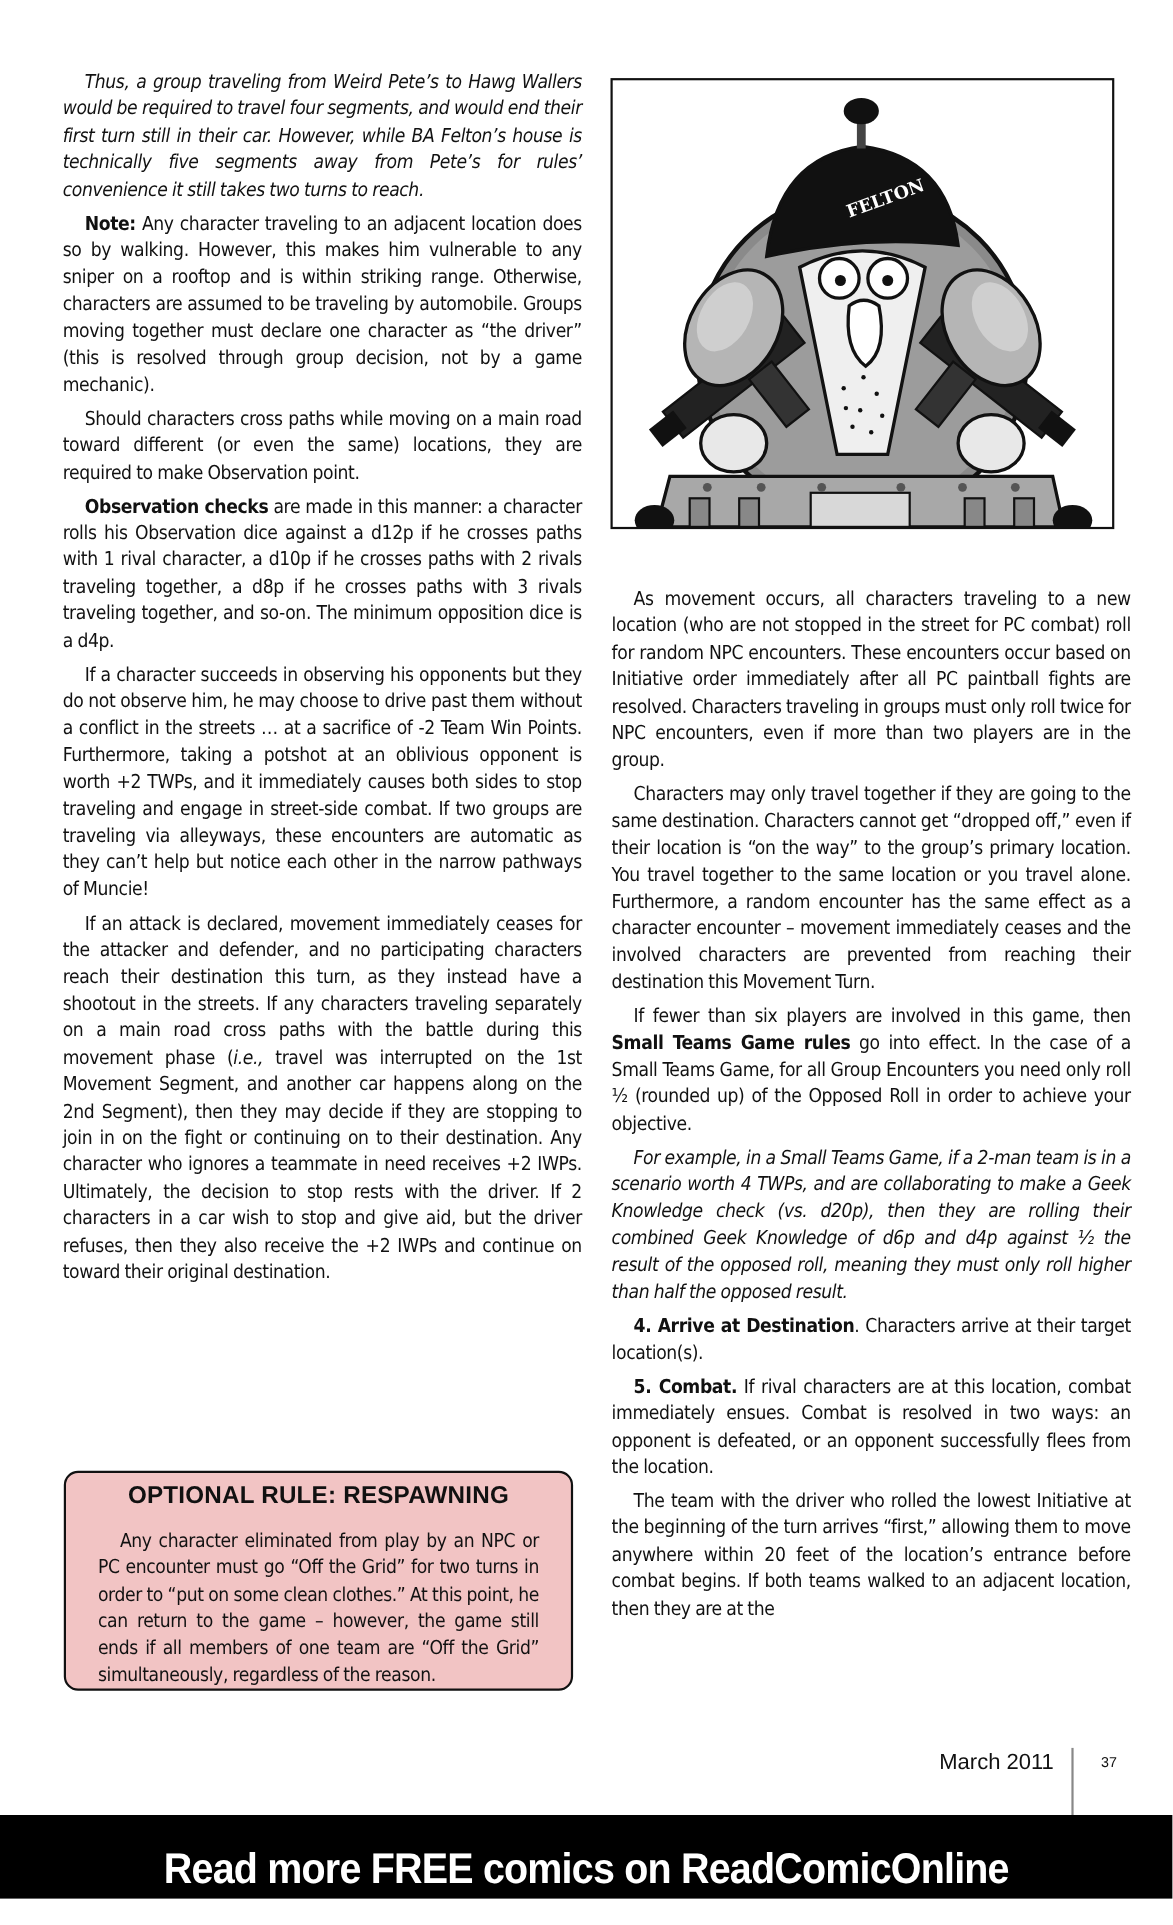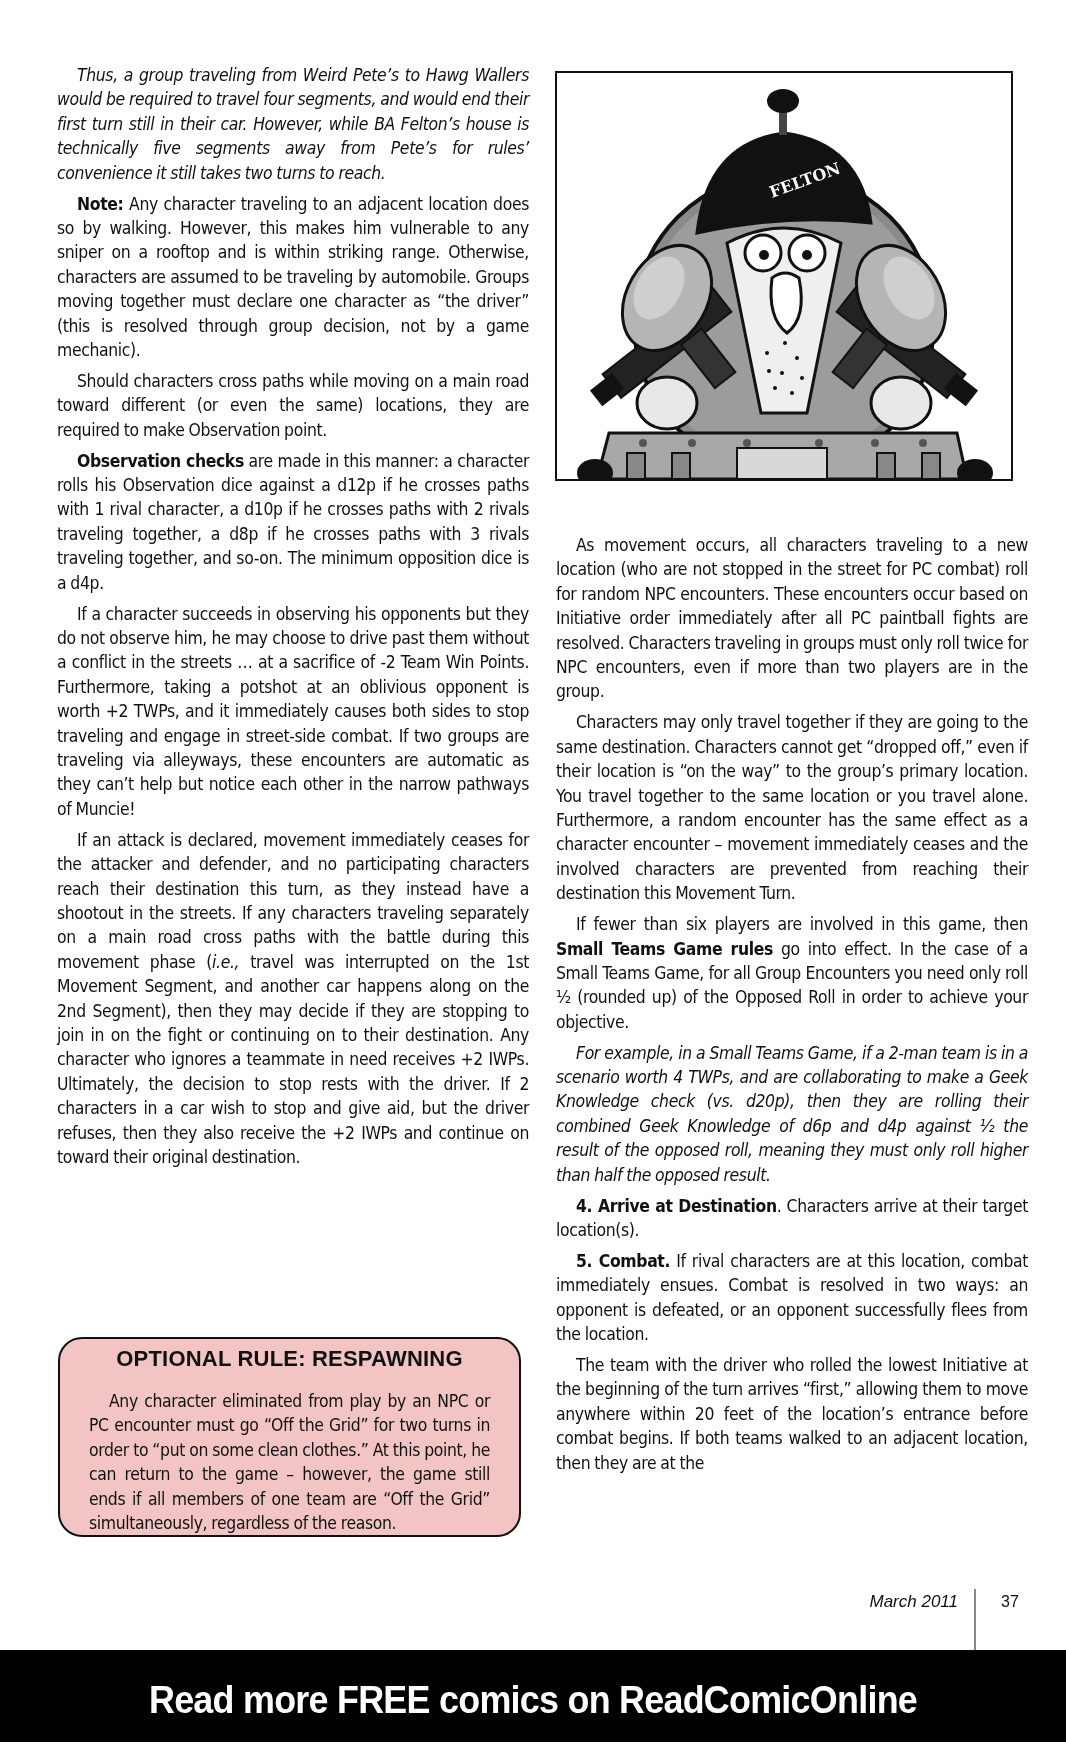--- a/index.html
+++ b/index.html
@@ -25,46 +25,46 @@
   .col i { font-style: italic; }
 
   .illustration {
     position: absolute; left: 555px; top: 71px; width: 454px; height: 406px;
     border: 2px solid #111; background: #fff; overflow: hidden;
   }
   .illustration svg { display: block; width: 100%; height: 100%; }
 
   .sidebar-box {
     position: absolute; left: 58px; top: 1337px; width: 463px; height: 200px;
-    background: #f2c4c4; border: 2px solid #111; border-radius: 24px;
+    background: #f2c4c4; border: 2px solid #111; border-radius: 13px;
     box-sizing: border-box; padding: 4px 13px 0 13px;
   }
   .sidebar-title {
     text-align: center; font-weight: bold; font-size: 22px; line-height: 28px;
     letter-spacing: 0.2px; margin-top: 2px;
   }
   .sidebar-body {
     font-family: "DejaVu Sans Condensed", "Liberation Sans Narrow", "Liberation Sans", sans-serif;
     font-size: 17.4px; line-height: 24.4px; text-align: justify;
     letter-spacing: -0.35px; word-spacing: -0.5px; text-indent: 20px; margin: 16px;
   }
 
   .footer-date {
     position: absolute; right: 108px; top: 1591px;
-    font-style: italic; font-size: 17px; line-height: 22px;
+    font-size: 20px; line-height: 22px;
   }
   .footer-divider {
     position: absolute; left: 974px; top: 1589px; width: 2px; height: 62px; background: #888;
   }
   .footer-page {
-    position: absolute; left: 1001px; top: 1591px; font-size: 16px; line-height: 22px; text-align: right;
+    position: absolute; left: 1001px; top: 1591px; font-size: 13px; line-height: 22px; text-align: right;
   }
 
   .banner {
-    position: absolute; left: 0; top: 1650px; width: 1066px; height: 92px;
+    position: absolute; left: 0; top: 1650px; width: 1066px; height: 76px;
     background: #000;
   }
   .banner-text {
     position: absolute; left: 0; right: 0; top: 28px; text-align: center;
     color: #fff; font-family: "Liberation Sans", sans-serif; font-weight: bold;
     font-size: 39px; line-height: 44px; letter-spacing: -0.8px;
     transform: scaleX(0.92);
   }
 </style>
 </head>

